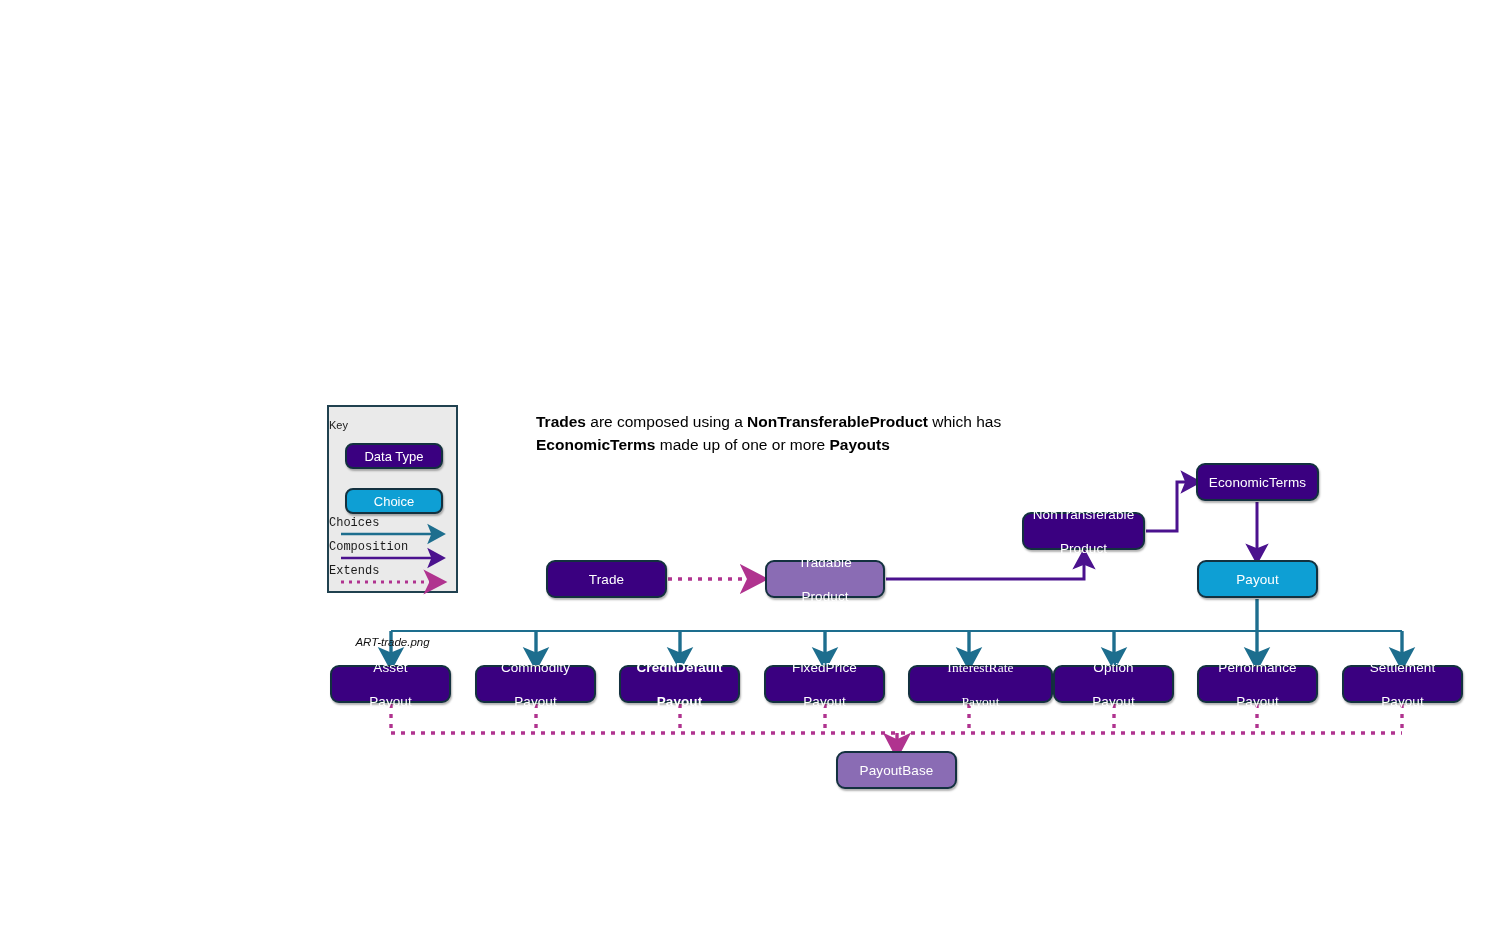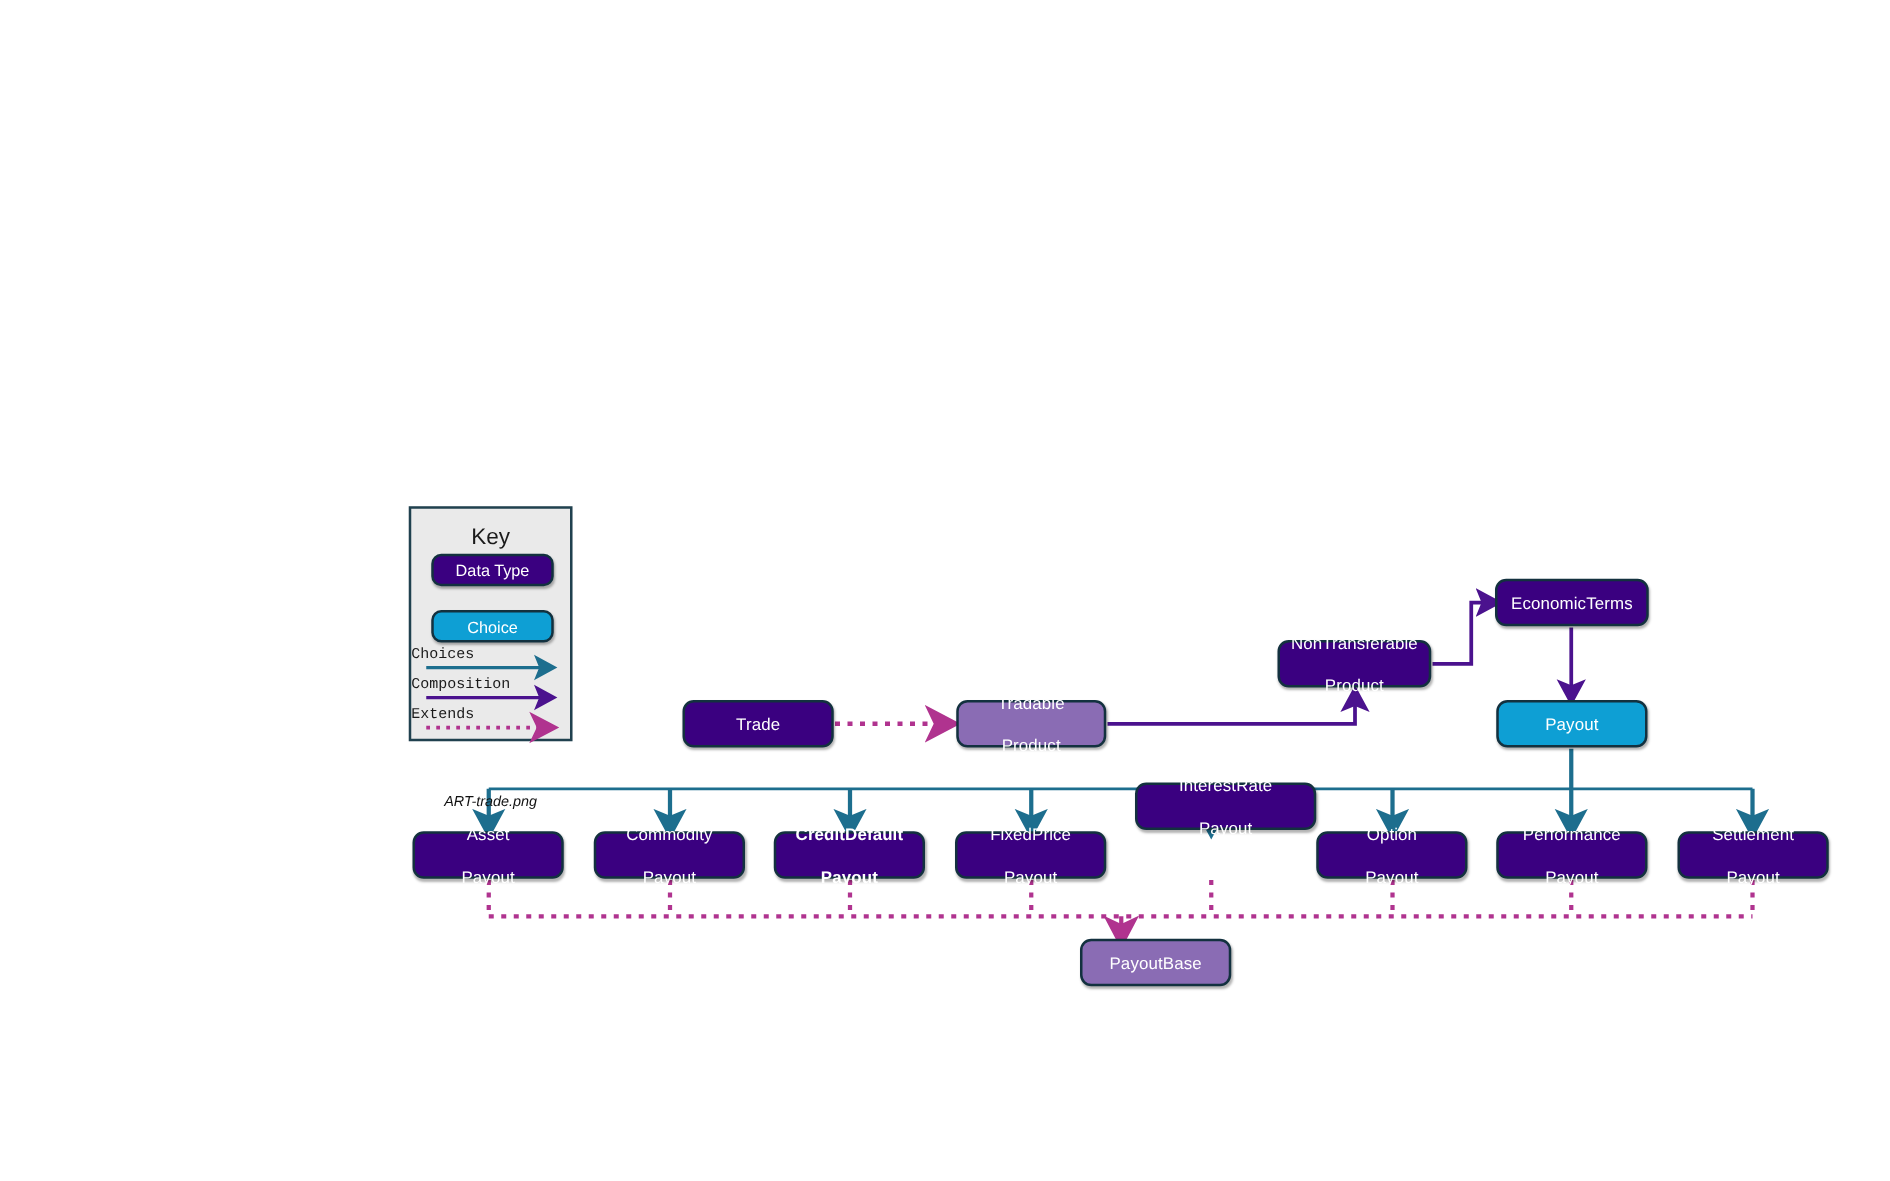--- a/index.html
+++ b/index.html
@@ -60,22 +60,22 @@
     height: 188px;
     background: #eaeaea;
     border: 2px solid #20414f;
     box-sizing: border-box;
     z-index: 6;
   }
   #key-title {
     position: absolute;
     left: 0; top: 12px;
     width: 100%;
-    text-align: center;
-    font-size: 18px;
+    text-align: left;
+    font-size: 11px;
     color: #1a1a1a;
   }
   .key-node {
     position: absolute;
     box-sizing: border-box;
     border-radius: 8px;
     border: 2px solid #13313f;
     display: flex;
     align-items: center;
     justify-content: center;
@@ -215,20 +215,21 @@
         </marker>
       </defs>
       <path d="M12,127 L106,127" stroke="#1d6e8e" stroke-width="2.6" fill="none" marker-end="url(#k-teal)"></path>
       <path d="M12,151 L106,151" stroke="#4b128e" stroke-width="2.6" fill="none" marker-end="url(#k-purple)"></path>
       <path d="M12,175 L104,175" stroke="#b0338f" stroke-width="3" stroke-dasharray="3,5" fill="none" marker-end="url(#k-magenta)"></path>
     </svg>
   </div>
 
   <div id="key-caption">ART-trade.png</div>
 
+  <div id="headline"><b>Trades</b><span> are composed using a </span><b>NonTransferableProduct</b><span> which has </span><b>EconomicTerms</b><span> made up of one or more </span><b>Payouts</b></div>
 
   <div class="node fill-datatype" style="left:546px; top:560px; width:121px; height:38px;">
     <span>Trade</span>
   </div>
 
   <div class="node fill-base" style="left:765px; top:560px; width:120px; height:38px;">
     <span>
       <span>Tradable</span><br>
       <span>Product</span>
     </span>
@@ -242,38 +243,38 @@
   </div>
 
   <div class="node fill-datatype" style="left:1196px; top:463px; width:123px; height:38px;">
     <span>EconomicTerms</span>
   </div>
 
   <div class="node fill-choice" style="left:1197px; top:560px; width:121px; height:38px;">
     <span>Payout</span>
   </div>
 
-  <div class="node fill-base" style="left:836px; top:751px; width:121px; height:38px;margin-left:28px;">
+  <div class="node fill-base" style="left:836px; top:751px; width:121px; height:38px;">
     <span>PayoutBase</span>
   </div>
 
   <div id="payout-row">
       <div class="node fill-datatype" style="left: 330px; top: 665px; width: 121px; height: 38px;">
         <span><span>Asset</span><br><span>Payout</span></span>
       </div>
       <div class="node fill-datatype" style="left: 475px; top: 665px; width: 121px; height: 38px;">
         <span><span>Commodity</span><br><span>Payout</span></span>
       </div>
       <div class="node fill-datatype" style="left: 619px; top: 665px; width: 121px; height: 38px; font-weight: bold;">
         <span><span>CreditDefault</span><br><span>Payout</span></span>
       </div>
       <div class="node fill-datatype" style="left: 764px; top: 665px; width: 121px; height: 38px;">
         <span><span>FixedPrice</span><br><span>Payout</span></span>
       </div>
-      <div class="node fill-datatype" style="left: 908px; top: 626px; width: 145px; height: 38px;">
+      <div class="node fill-datatype" style="left: 908px; top: 665px; width: 145px; height: 38px; font-family: Liberation Serif, serif;">
         <span><span>InterestRate</span><br><span>Payout</span></span>
       </div>
       <div class="node fill-datatype" style="left: 1053px; top: 665px; width: 121px; height: 38px;">
         <span><span>Option</span><br><span>Payout</span></span>
       </div>
       <div class="node fill-datatype" style="left: 1197px; top: 665px; width: 121px; height: 38px;">
         <span><span>Performance</span><br><span>Payout</span></span>
       </div>
       <div class="node fill-datatype" style="left: 1342px; top: 665px; width: 121px; height: 38px;">
         <span><span>Settlement</span><br><span>Payout</span></span>

